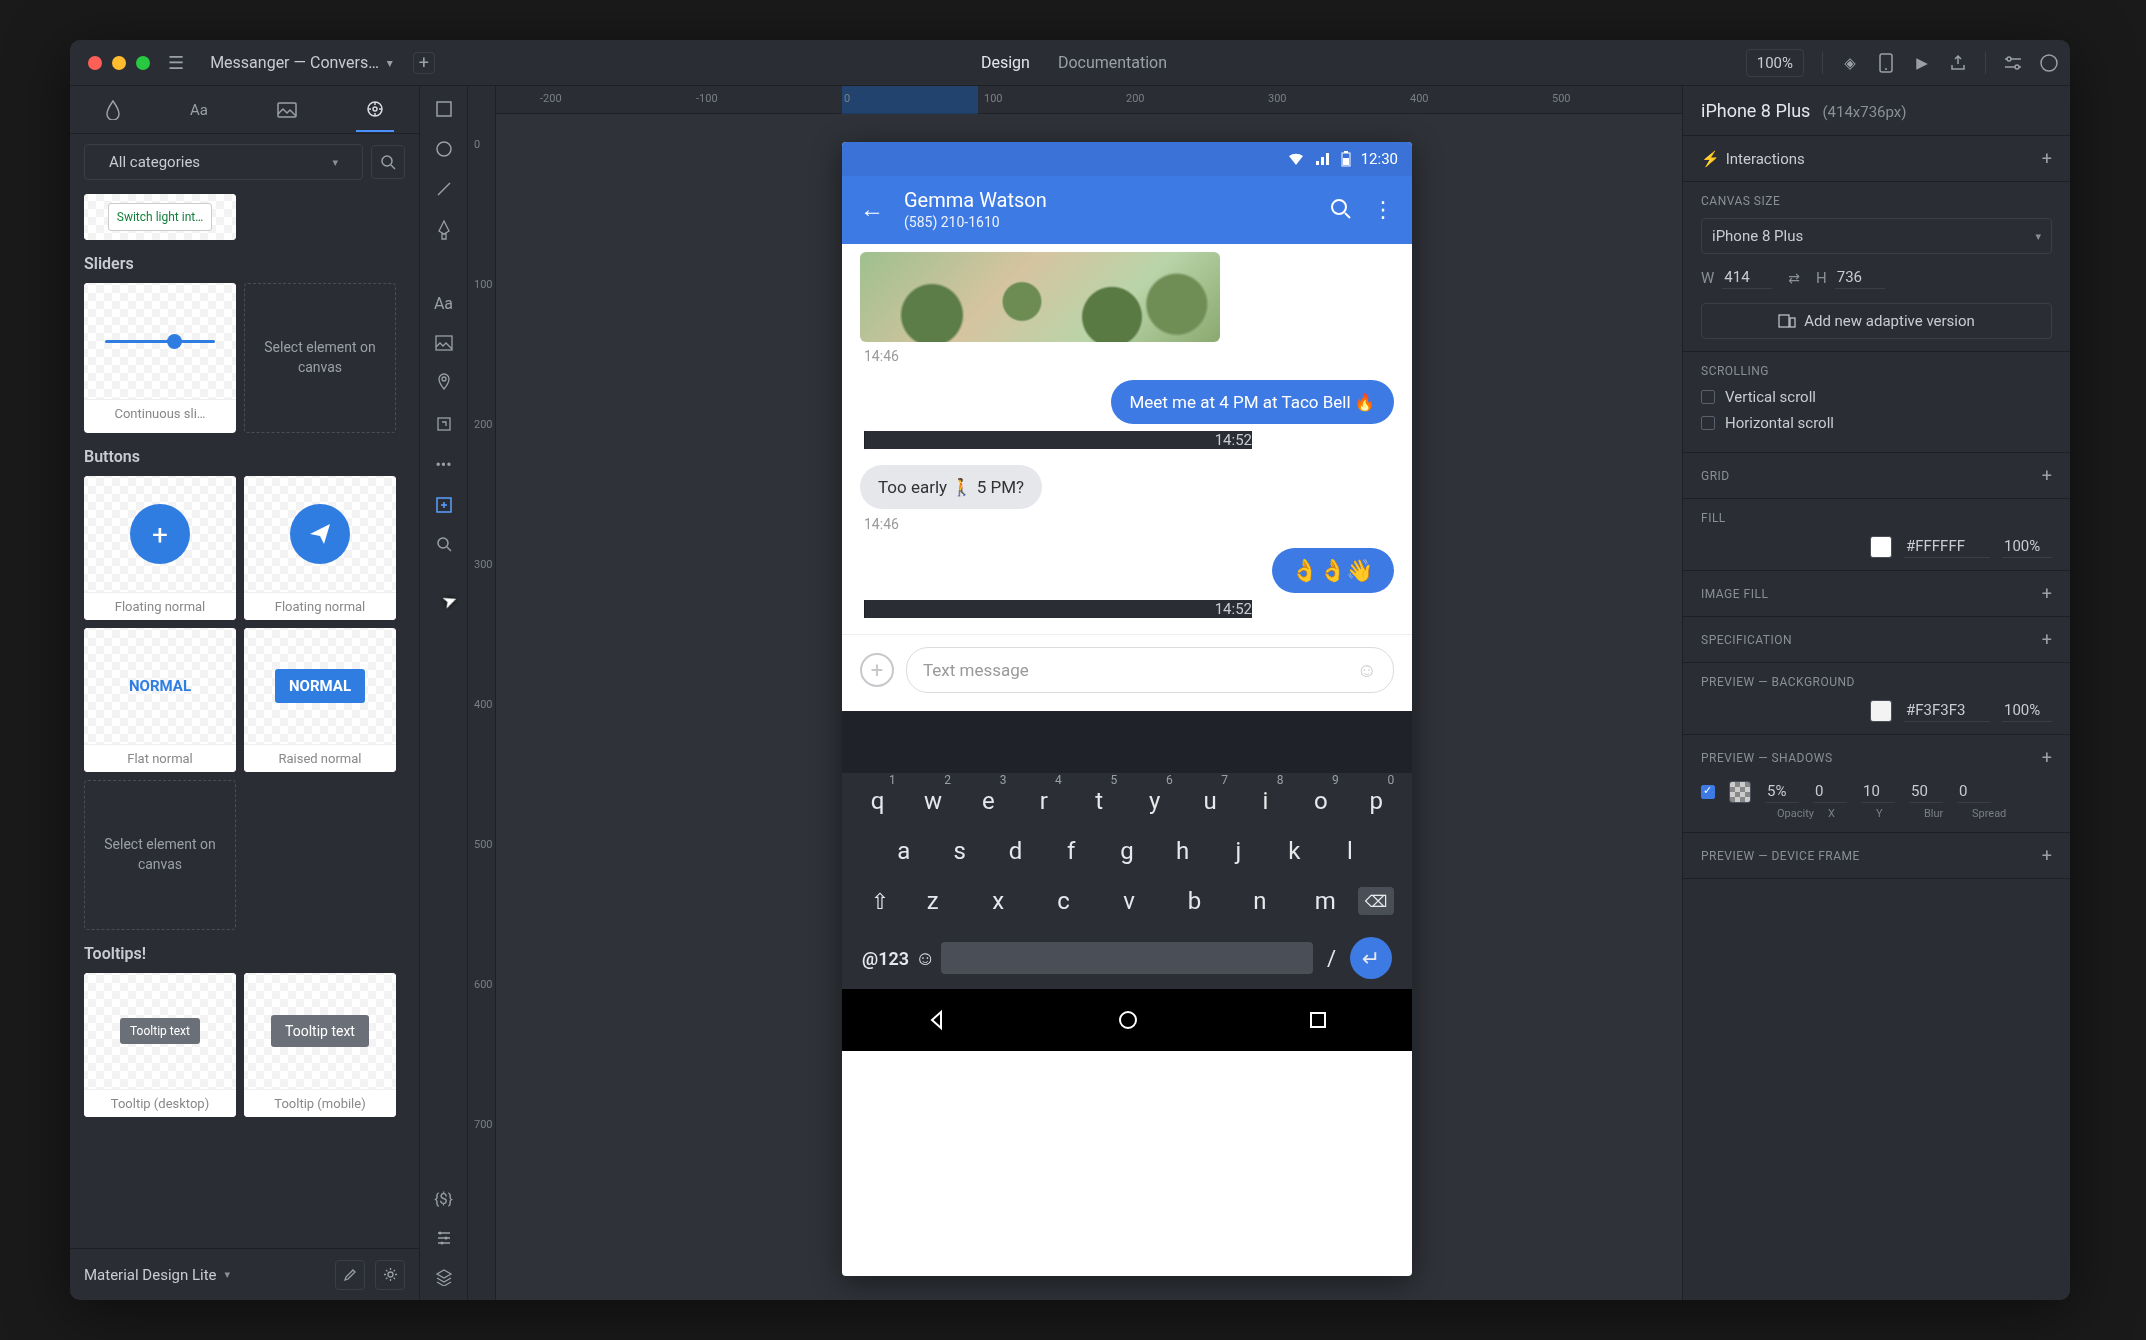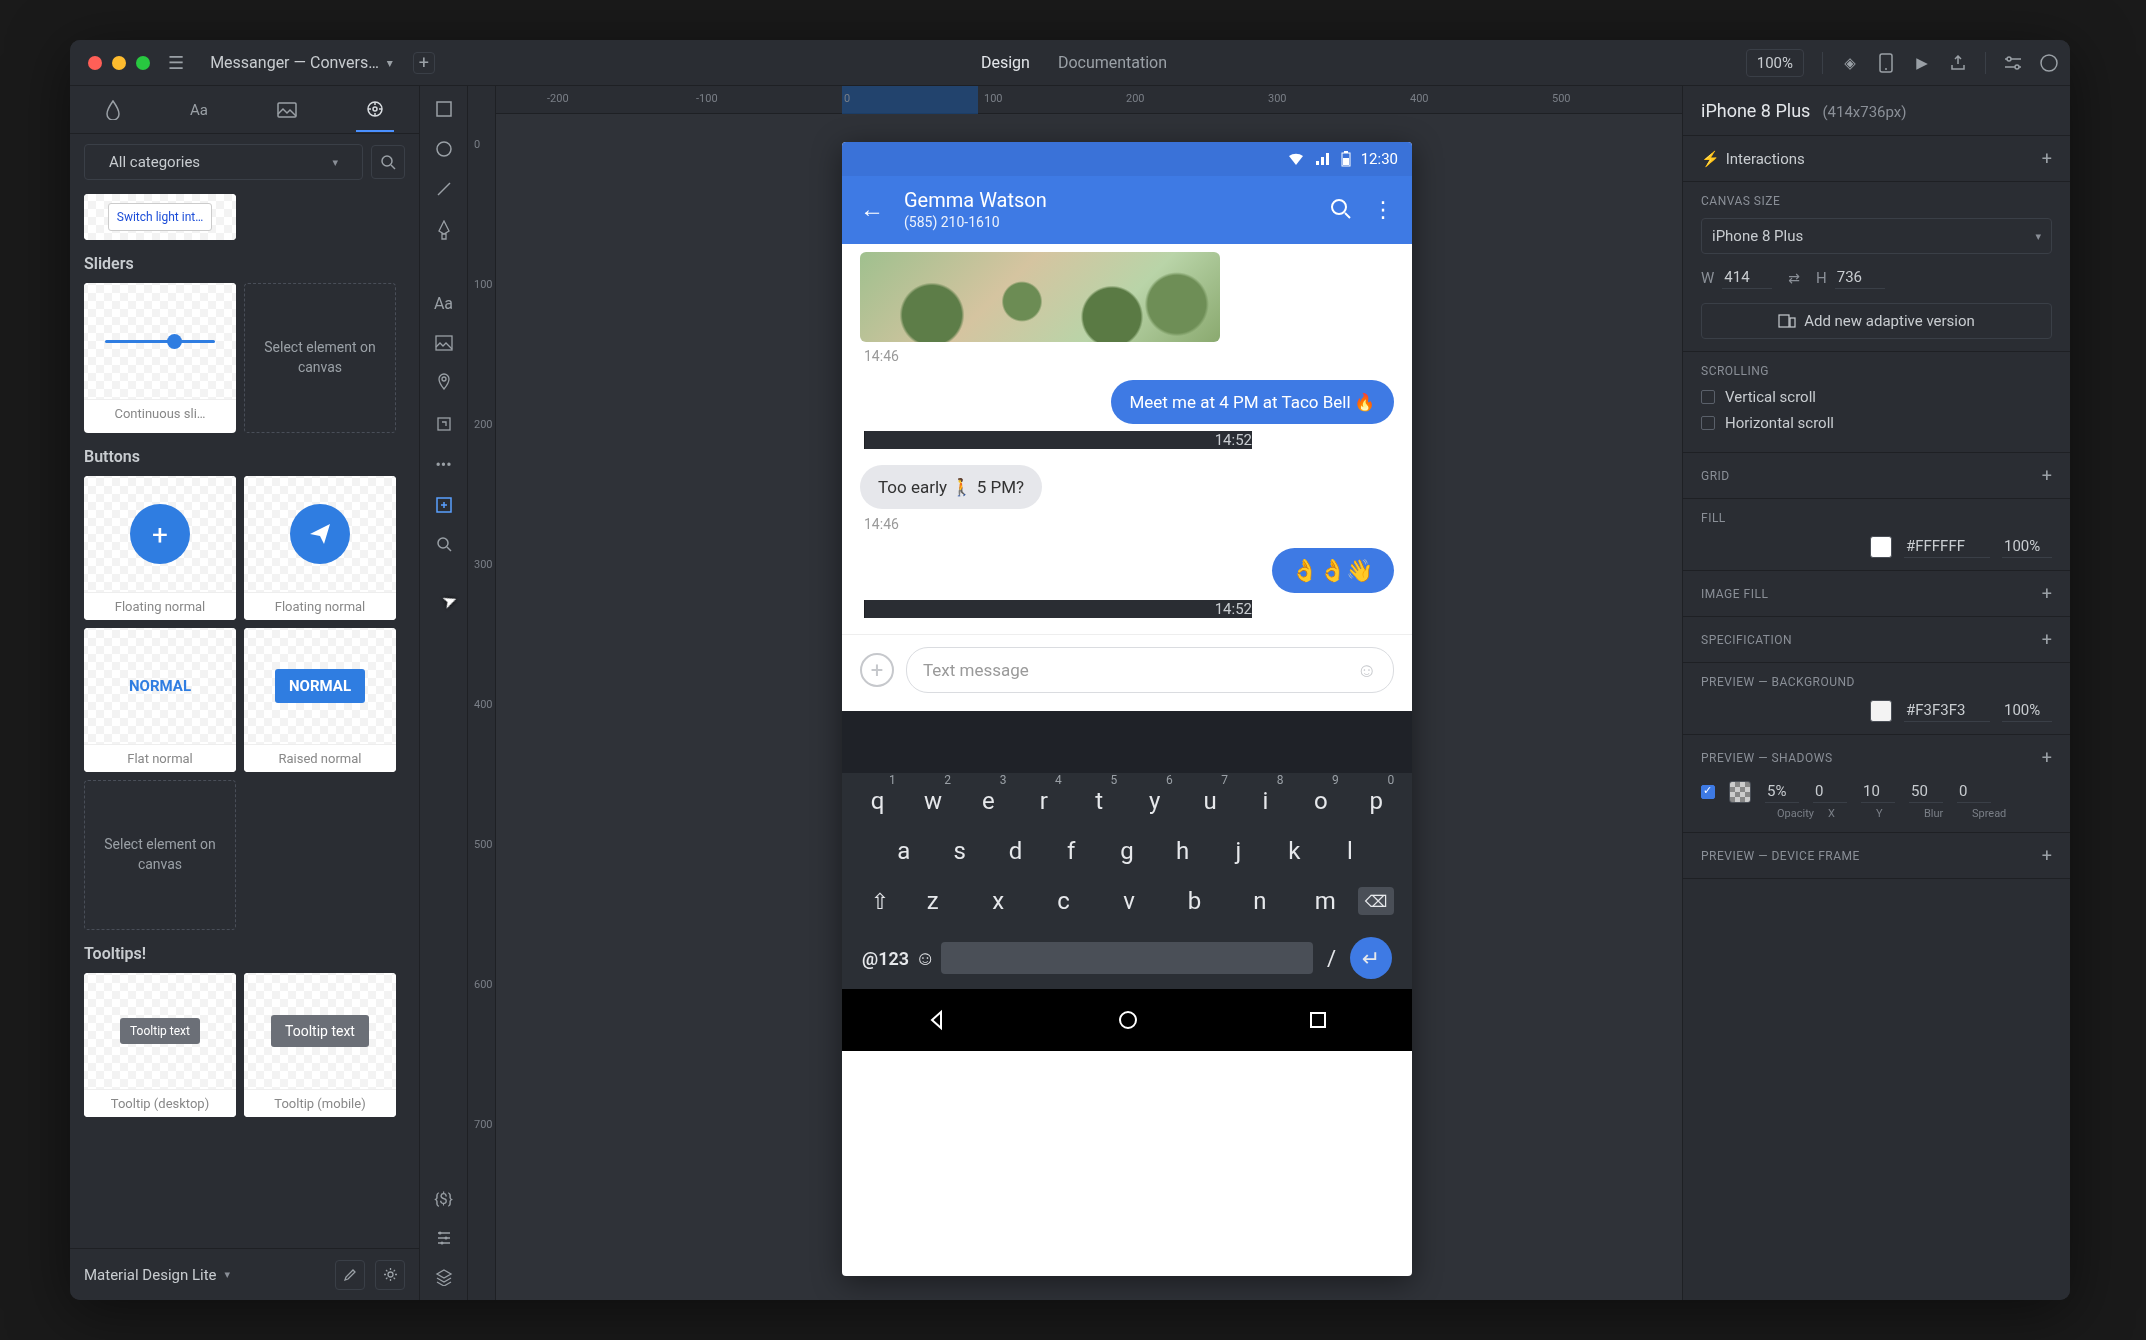--- a/index.html
+++ b/index.html
@@ -44,21 +44,21 @@
 .comp-card.dark { background:#2a2d33; border:1px dashed #494e58; }
 .comp-preview { height:116px; display:flex; align-items:center; justify-content:center; position:relative; background:repeating-conic-gradient(#f3f3f3 0 25%,#fff 0 50%) 50%/16px 16px; }
 .comp-label { font-size:13px; color:#888; padding:6px 8px; text-align:center; background:#fff; border-top:1px solid #eee; }
 .comp-card.dark .comp-label-dark { font-size:14px; color:#9aa0a6; text-align:center; padding:0 10px; line-height:1.4; height:100%; display:flex; align-items:center; justify-content:center; }
 .fab { width:60px; height:60px; border-radius:50%; background:#2f7de1; color:#fff; display:flex; align-items:center; justify-content:center; font-size:28px; }
 .btn-flat { color:#2f7de1; font-weight:700; font-size:15px; }
 .btn-raised { background:#2f7de1; color:#fff; padding:8px 14px; border-radius:3px; font-weight:700; font-size:15px; }
 .tooltip-chip { background:#6b6f77; color:#fff; font-size:12px; padding:6px 10px; border-radius:3px; }
 .slider-line { width:110px; height:3px; background:#2f7de1; position:relative; border-radius:3px;}
 .slider-line::after{content:"";position:absolute;left:62px;top:-6px;width:15px;height:15px;border-radius:50%;background:#2f7de1;}
-.switch-chip { border:1px solid #ccc; padding:6px 8px; font-size:12px; color:#1d4ed8; border-radius:3px; background:#fff; }
+.switch-chip { border:1px solid #ccc; padding:6px 8px; font-size:12px; color:#15803d; border-radius:3px; background:#fff; }
 
 .left-footer { height:52px; border-top:1px solid #1e2024; display:flex; align-items:center; padding:0 14px; gap:10px; }
 .lf-select { flex:1; color:#c8ccd0; font-size:15px; display:flex; align-items:center; gap:8px; }
 .lf-btn { width:30px; height:30px; border:1px solid #3a3f47; border-radius:4px; display:flex; align-items:center; justify-content:center; color:#9aa0a6; }
 
 
 .toolcol { width:48px; background:#2a2d33; display:flex; flex-direction:column; align-items:center; padding-top:14px; gap:22px; border-right:1px solid #1e2024; position:relative; }
 .toolcol .ticon { color:#9aa0a6; font-size:16px; cursor:pointer; }
 .toolcol .ticon.active { color:#5aa0ff; }
 .cursor-pointer { position:absolute; left:22px; top:504px; transform:rotate(-20deg); font-size:18px; color:#fff; filter:drop-shadow(0 0 2px #000); }
@@ -396,21 +396,21 @@
           <svg width="18" height="18">
             <path d="M9 2l7 4-7 4-7-4z M2 10l7 4 7-4 M2 14l7 4 7-4" fill="none" stroke="#9aa0a6" stroke-width="1.3"></path>
           </svg>
         </div>
       <div class="cursor-pointer">➤</div>
     </div>
 
     <div class="canvas">
       <div class="ruler-h">
         <div class="ruler-highlight" style="left:374px;width:136px;"></div>
-        <span class="ruler-tick-h" style="left:79px">-200</span>
+        <span class="ruler-tick-h" style="left:72px">-200</span>
         <span class="ruler-tick-h" style="left:228px">-100</span>
         <span class="ruler-tick-h" style="left:376px">0</span>
         <span class="ruler-tick-h" style="left:516px">100</span>
         <span class="ruler-tick-h" style="left:658px">200</span>
         <span class="ruler-tick-h" style="left:800px">300</span>
         <span class="ruler-tick-h" style="left:942px">400</span>
         <span class="ruler-tick-h" style="left:1084px">500</span>
       </div>
       <div class="ruler-v">
         <span class="ruler-tick-v" style="top:52px">0</span>

